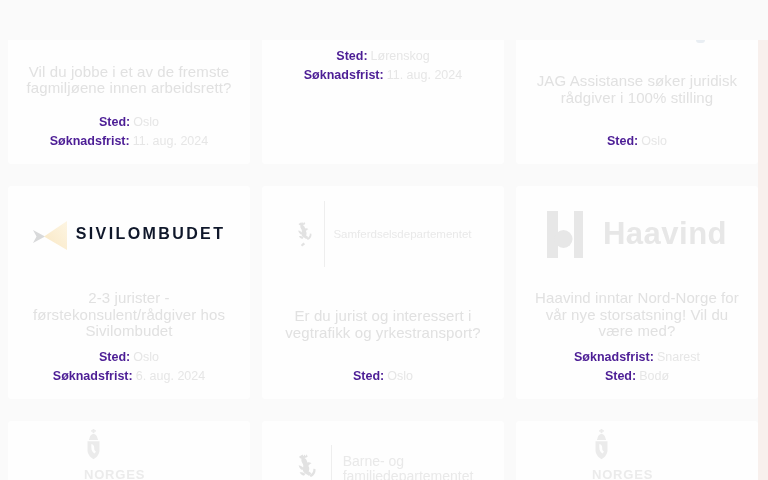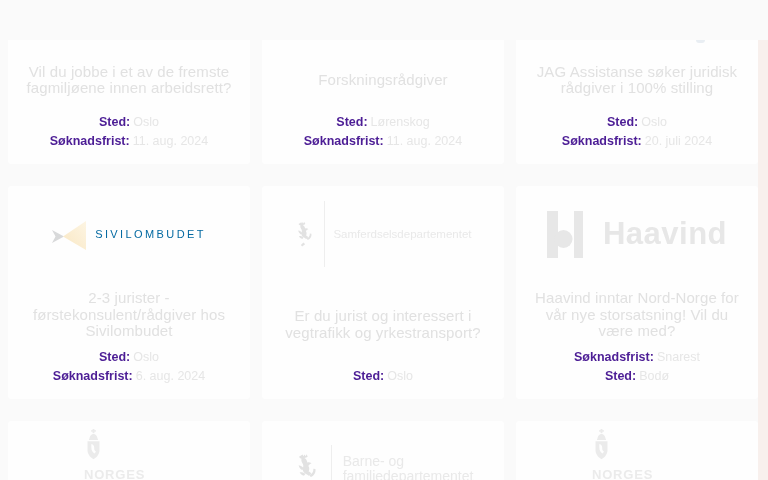--- a/index.html
+++ b/index.html
@@ -39,22 +39,22 @@
     color:#e1e1e1;
   }
   .meta { flex:none; padding-bottom:13px; text-align:center; }
   .meta p { margin:0; line-height:19px; font-size:12.5px; color:#e6e6e6; }
   .meta .lbl { font-weight:700; color:#4c1d95; margin-right:3px; }
 
   
   .siv-logo { display:flex; align-items:center; }
   .siv-mark { flex:none; margin-right:9px; }
   .siv-text {
-    font-size:11px; font-weight:400; letter-spacing:2.4px;
-    color:#0369a1;
+    font-size:16px; font-weight:700; letter-spacing:2.4px;
+    color:#0f172a;
   }
 
   
   .dept-logo { display:flex; align-items:center; }
   .lion { color:#e2e2e2; flex:none; }
   .dept-divider { width:1px; background:#eeeeee; flex:none; align-self:center; }
   .dept-logo.small .dept-divider { height:66px; margin:0 8px 0 10px; }
   .dept-logo.large .dept-divider { height:48px; margin:0 11px 0 12px; }
   .dept-name { color:#e9e9e9; }
   .dept-logo.small .dept-name { font-size:11.5px; }
@@ -121,34 +121,32 @@
       <div class="logo-area"></div>
       <h3 class="job-title">Vil du jobbe i et av de fremste fagmiljøene innen arbeidsrett?</h3>
       <div class="meta">
         <p><span class="lbl">Sted:</span><span class="val">Oslo</span></p>
         <p><span class="lbl">Søknadsfrist:</span><span class="val">11. aug. 2024</span></p>
       </div>
     </article>
 
     <article class="card">
       <div class="logo-area"></div>
-      <h3 class="job-title">Forskningsrådgiver</h3>
       <div class="meta">
         <p><span class="lbl">Sted:</span><span class="val">Lørenskog</span></p>
         <p><span class="lbl">Søknadsfrist:</span><span class="val">11. aug. 2024</span></p>
       </div>
     </article>
 
     <article class="card">
       <div class="jag-remnant"></div>
       <div class="logo-area"></div>
       <h3 class="job-title">JAG Assistanse søker juridisk rådgiver i 100% stilling</h3>
       <div class="meta">
         <p><span class="lbl">Sted:</span><span class="val">Oslo</span></p>
-        <p><span class="lbl">Søknadsfrist:</span><span class="val">20. juli 2024</span></p>
       </div>
     </article>
 
     <article class="card">
       <div class="logo-area">
         <div class="siv-logo">
           <svg class="siv-mark" width="34" height="32" viewBox="0 0 34 32">
             <polygon points="0,12 12,18.5 0,25 3.5,18.5" fill="#d8d9da"></polygon>
             <polygon points="34,3 34,32 11,18.5" fill="url(#sivgrad)"></polygon>
           </svg>

